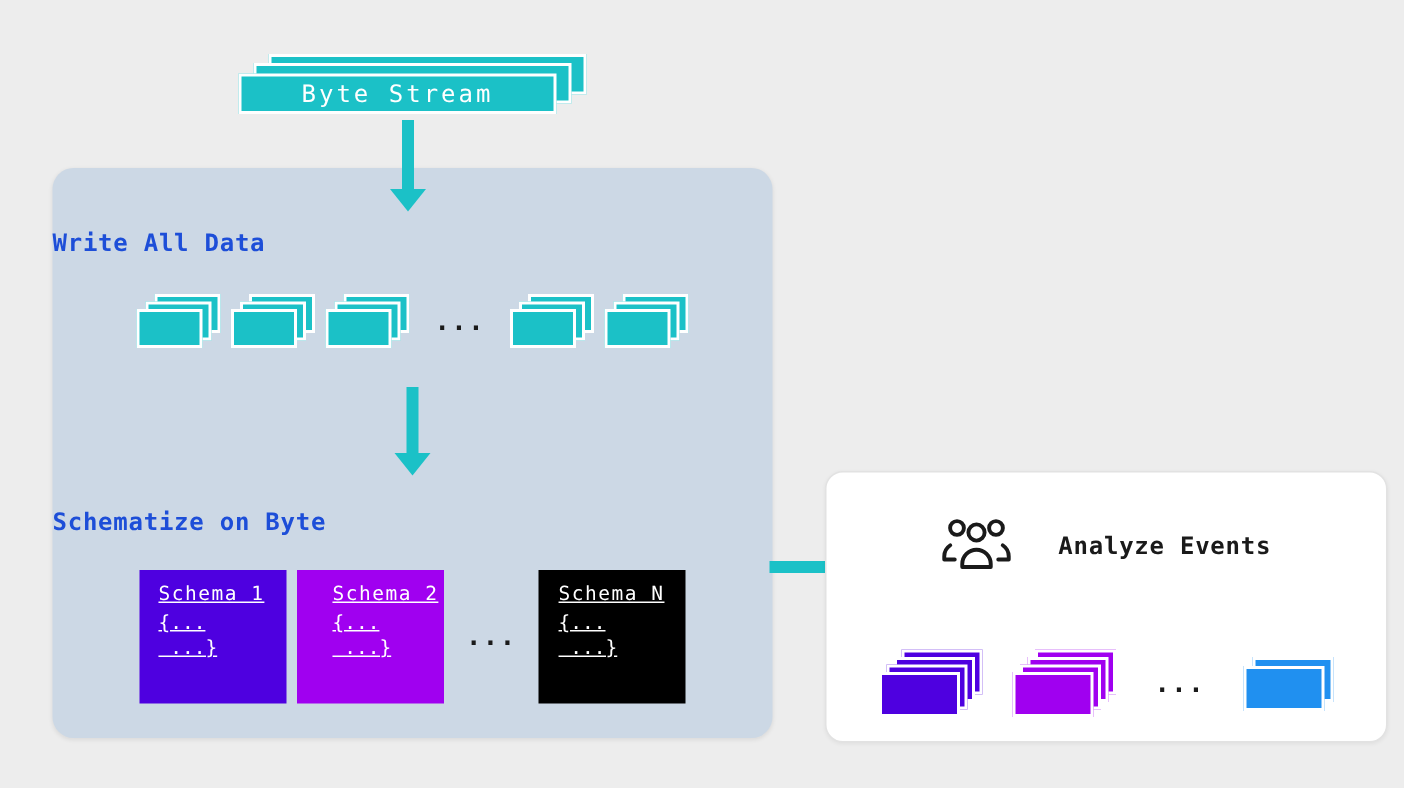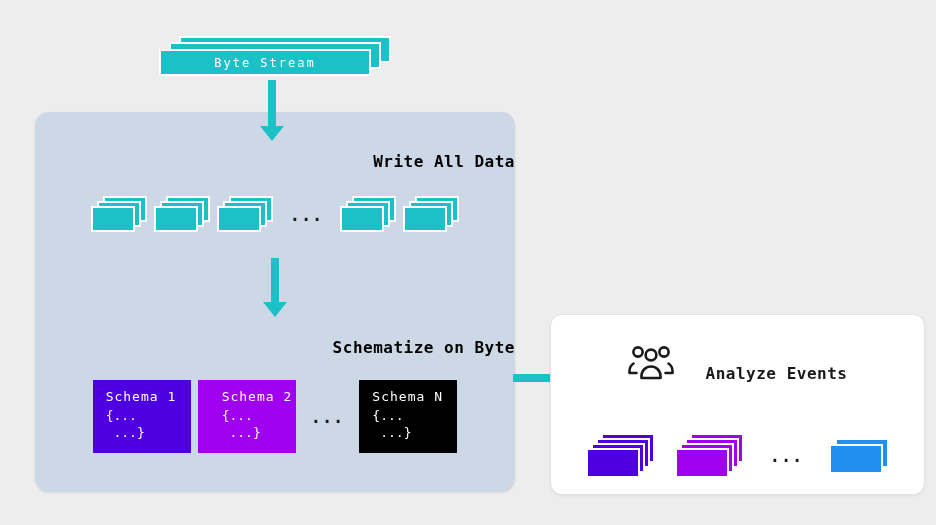--- a/index.html
+++ b/index.html
@@ -6,71 +6,71 @@
   body { width:936px; height:525px; font-family:"DejaVu Sans Mono","Liberation Mono",monospace; background:#ededed; }
   .canvas { position:relative; width:936px; height:525px; background:#ededed; overflow:hidden; }
 
   .panel { position:absolute; left:35px; top:112px; width:480px; height:380px;
            background:#ccd8e5; border-radius:14px; box-shadow:0 1px 3px rgba(0,0,0,.08); }
 
   .white-card { position:absolute; left:550px; top:314px; width:375px; height:181px;
            background:#ffffff; border:1px solid #e2e2e2; border-radius:12px;
            box-shadow:0 1px 3px rgba(0,0,0,.06); }
 
-  .heading { position:absolute; left:0; right:0; text-align:right;
-             font-weight:bold; font-size:16px; letter-spacing:.5px; color:#000000; }
+  .heading { position:absolute; left:0; right:0; text-align:left;
+             font-weight:bold; font-size:16px; letter-spacing:.5px; color:#1d4ed8; }
 
   .card { position:absolute; background:#1bc1c7; border:2px solid #ffffff; }
 
   .byte-stack { position:absolute; left:159px; top:36px; width:234px; height:42px; }
   .byte-stack .card { width:212px; height:27px; }
   .byte-stack .card:nth-child(1){ left:20px; top:0; }
   .byte-stack .card:nth-child(2){ left:10px; top:6px; }
   .byte-stack .card:nth-child(3){ left:0; top:13px; display:flex; align-items:center; justify-content:center; }
-  .byte-label { color:#ffffff; font-size:12px; letter-spacing:2px; }
+  .byte-label { color:#ffffff; font-size:16px; letter-spacing:2px; }
 
   .row { position:absolute; left:0; right:0; display:flex; justify-content:center; align-items:center; }
 
   .mini-stack { position:relative; width:56px; height:37px; flex:0 0 auto; }
   .mini-stack .card { width:44px; height:26px; }
   .mini-stack .card:nth-child(1){ left:12px; top:0; }
   .mini-stack .card:nth-child(2){ left:6px; top:5px; }
   .mini-stack .card:nth-child(3){ left:0; top:10px; }
 
   .dots { font-weight:bold; font-size:17px; color:#1a1a1a; letter-spacing:1px; }
 
   .arrow-v { position:absolute; width:24px; }
   .arrow-v .shaft { width:8px; margin:0 auto; background:#1bc1c7; }
   .arrow-v .head { width:0; height:0; border-left:12px solid transparent; border-right:12px solid transparent; border-top:15px solid #1bc1c7; }
 
   .arrow-h { position:absolute; height:24px; display:flex; align-items:center; }
   .arrow-h .shaft { height:8px; background:#1bc1c7; }
   .arrow-h .head { width:0; height:0; border-top:12px solid transparent; border-bottom:12px solid transparent; border-left:16px solid #1bc1c7; }
 
-  .schema-box { width:98px; height:73px; padding:9px 0 0 13px; color:#ffffff; flex:0 0 auto; }
+  .schema-box { width:98px; height:89px; padding:9px 0 0 13px; color:#ffffff; flex:0 0 auto;text-decoration:underline; }
   .schema-label { font-size:13px; letter-spacing:1px; margin-bottom:3px; }
   .schema-code { font-size:13px; line-height:17px; white-space:pre; }
   .schema-1 { background:#4e00e0; }
   .schema-2 { background:#a000f0;padding-left:24px; }
   .schema-n { background:#000000; }
 
   .result-stack { position:relative; width:69px; height:45px; flex:0 0 auto; }
   .result-stack .card { width:54px; height:30px; }
   .result-stack .card:nth-child(1){ left:15px; top:0; }
   .result-stack .card:nth-child(2){ left:10px; top:5px; }
   .result-stack .card:nth-child(3){ left:5px; top:10px; }
   .result-stack .card:nth-child(4){ left:0; top:15px; }
   .stack-indigo .card { background:#4e00e0; }
   .stack-purple .card { background:#a000f0; }
   .stack-blue { width:60px; height:36px; }
   .stack-blue .card { background:#2090f0; }
   .stack-blue .card:nth-child(1){ left:6px; top:0; }
   .stack-blue .card:nth-child(2){ left:0; top:6px; }
 
-  .analyze-header { position:absolute; left:0; right:0; top:28px; display:flex; justify-content:center; align-items:flex-end; gap:32px; }
+  .analyze-header { position:absolute; left:0; right:0; top:28px; display:flex; justify-content:center; align-items:center; gap:32px; }
   .analyze-title { font-weight:bold; font-size:16px; letter-spacing:.5px; color:#1a1a1a; }
 </style>
 </head>
 <body>
 
 <div class="canvas">
 
   <div class="panel">
 
     <div class="heading" style="top:40px">Write All Data</div>

